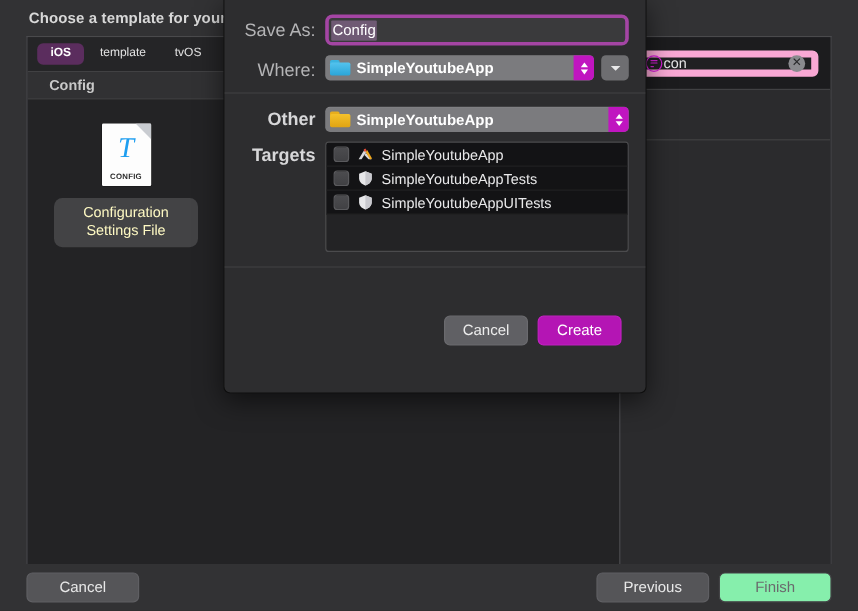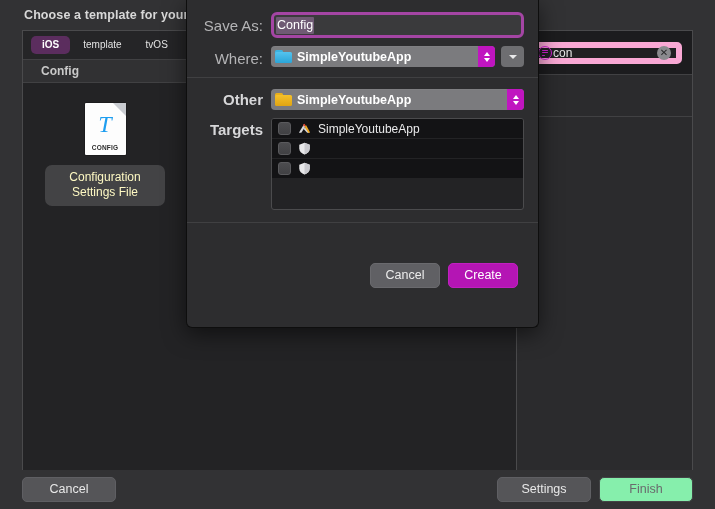--- a/index.html
+++ b/index.html
@@ -507,21 +507,21 @@
       </div>
 
     </div>
 
     <div class="tpl-footer">
       <div class="btn wide">
         <span>Cancel</span>
       </div>
       <div class="spacer"></div>
       <div class="btn wide">
-        <span>Settings</span>
+        <span>Previous</span>
       </div>
       <div class="btn-gap"></div>
       <div class="btn wide disabled">
         <span>Finish</span>
       </div>
     </div>
 
   </div>
 
   <div class="sheet">
@@ -589,28 +589,30 @@
             </svg>
             <span class="tname">SimpleYoutubeApp</span>
           </div>
 
           <div class="trow">
             <span class="cbox"></span>
             <svg class="ticon" viewBox="0 0 16 16">
               <path d="M8 1.8 L13.6 4.1 L13.6 8.0 C13.6 11.2 11.2 13.4 8 14.4 C4.8 13.4 2.4 11.2 2.4 8.0 L2.4 4.1 Z" fill="#e8e8ea"></path>
               <path d="M8 1.8 L13.6 4.1 L13.6 8.0 C13.6 11.2 11.2 13.4 8 14.4 Z" fill="#c9c9ce"></path>
             </svg>
+            <span class="tname">SimpleYoutubeAppTests</span>
           </div>
 
           <div class="trow">
             <span class="cbox"></span>
             <svg class="ticon" viewBox="0 0 16 16">
               <path d="M8 1.8 L13.6 4.1 L13.6 8.0 C13.6 11.2 11.2 13.4 8 14.4 C4.8 13.4 2.4 11.2 2.4 8.0 L2.4 4.1 Z" fill="#e8e8ea"></path>
               <path d="M8 1.8 L13.6 4.1 L13.6 8.0 C13.6 11.2 11.2 13.4 8 14.4 Z" fill="#c9c9ce"></path>
             </svg>
+            <span class="tname">SimpleYoutubeAppUITests</span>
           </div>
 
         </div>
       </div>
 
     </div>
 
     <div class="sep"></div>
 
     <div class="sheet-footer">

